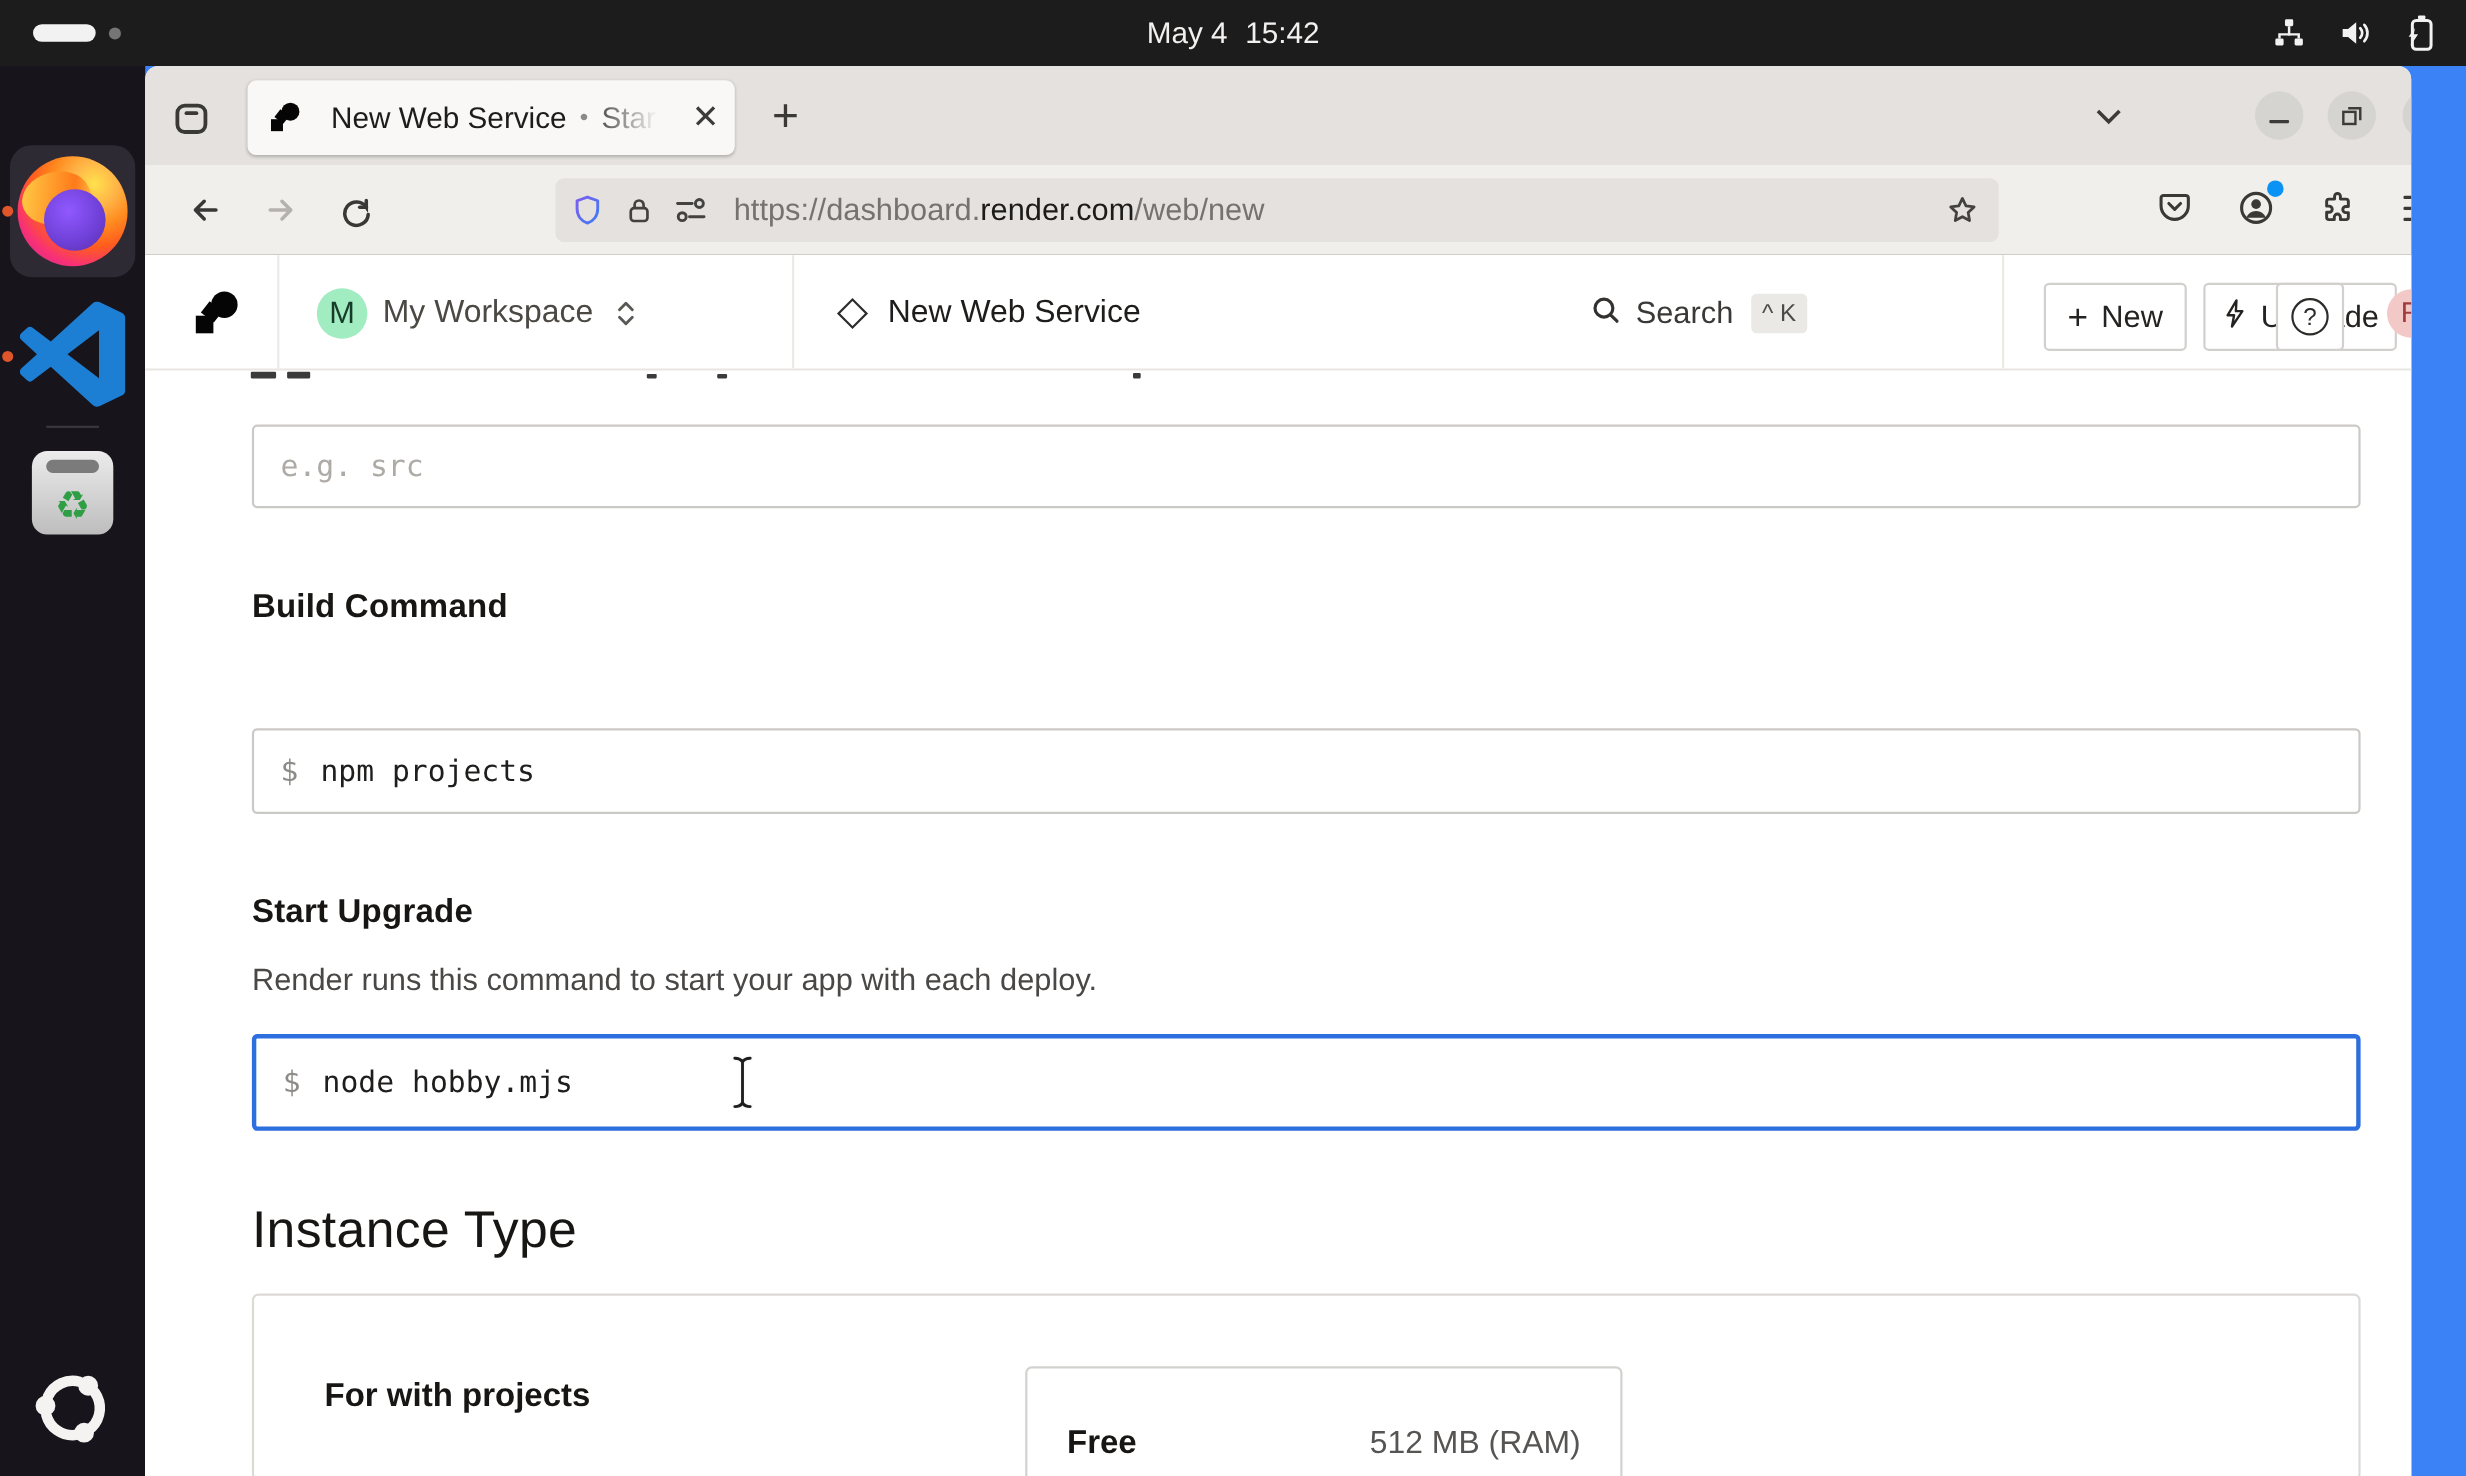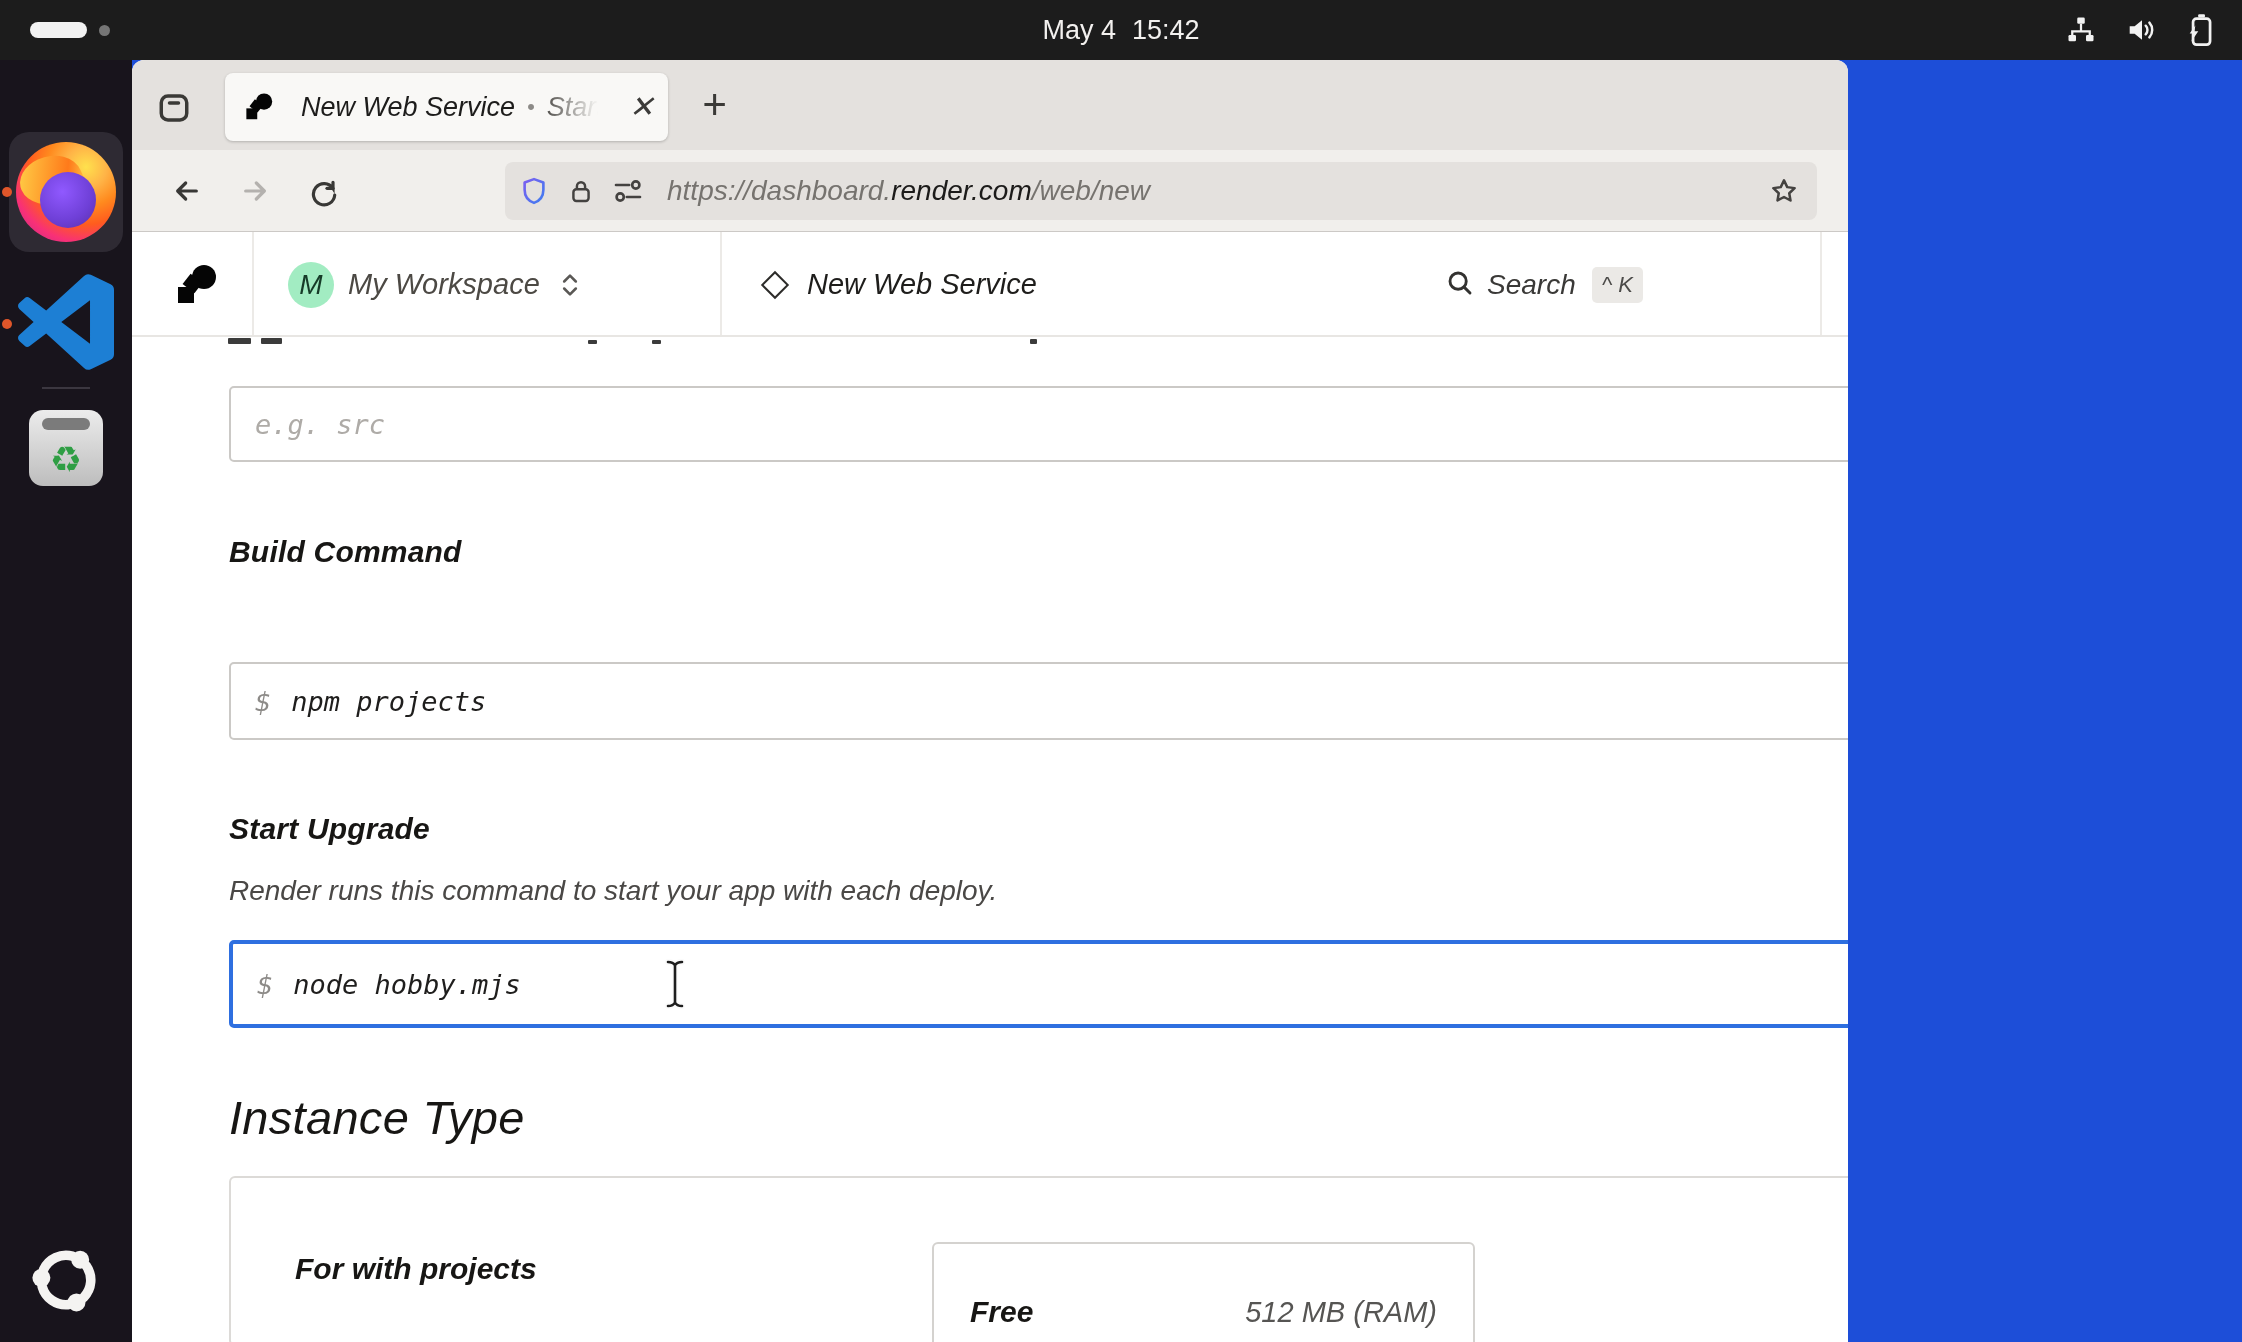--- a/index.html
+++ b/index.html
@@ -1,18 +1,18 @@
 <!DOCTYPE html>
 <html><head>
 <meta charset="utf-8">
 <style>
   html,body{margin:0;padding:0;background:#101010;}
   *{box-sizing:border-box;}
   .screen{position:relative;width:2242px;height:1342px;overflow:hidden;
-          font-family:"Liberation Sans",sans-serif;background:#1d4ed8;}
+          font-family:"Liberation Sans",sans-serif;background:#3b82f6;}
 
   
   .topbar{position:absolute;left:0;top:0;width:2242px;height:60px;background:#1c1c1c;}
   .activities-pill{position:absolute;left:30px;top:22px;width:57px;height:16px;border-radius:9px;background:#f2f2f2;}
   .workspace-dot{position:absolute;left:99px;top:25px;width:11px;height:11px;border-radius:50%;background:#757575;}
   .clock{position:absolute;left:0;right:0;top:0;height:60px;display:flex;align-items:center;justify-content:center;
          color:#f3f1ef;font-size:27px;gap:16px;}
   .tray{position:absolute;right:28px;top:0;height:60px;display:flex;align-items:center;gap:30px;}
   .tray svg{display:block;}
 
@@ -32,21 +32,21 @@
   .code-wrap{top:214px;height:100px;}
   .dock-divider{position:absolute;left:42px;top:327px;width:48px;height:2px;background:#3b3740;}
   .trash-wrap{top:348px;height:80px;}
   .trash{position:relative;width:74px;height:76px;border-radius:14px;
     background:linear-gradient(#ececec,#bdbdbd);display:flex;align-items:flex-end;justify-content:center;}
   .trash .lid{position:absolute;left:13px;top:8px;width:48px;height:12px;border-radius:6px;background:#7b7b7b;}
   .trash .recycle{font-size:36px;color:#2f9e44;line-height:1;margin-bottom:8px;}
   .ubuntu-wrap{top:1172px;height:100px;}
 
   
-  .window{position:absolute;left:132px;top:60px;width:1716px;height:1282px;border-radius:12px 12px 0 0;overflow:hidden;background:#fff;font-style:italic;}
+  .window{position:absolute;left:132px;top:60px;width:2060px;height:1282px;border-radius:12px 12px 0 0;overflow:hidden;background:#fff;}
   .tabbar{position:absolute;left:0;top:0;width:2110px;height:90px;background:#e4e1de;}
   .ffview-btn{position:absolute;left:20px;top:26px;width:44px;height:44px;display:flex;align-items:center;justify-content:center;border-radius:6px;}
   .tab{position:absolute;left:93px;top:13px;width:443px;height:68px;background:#f9f8f6;border-radius:8px;
        box-shadow:0 1px 3px rgba(0,0,0,.22);display:flex;align-items:center;padding:0 14px 0 20px;}
   .tab-title{margin-left:16px;font-size:27px;color:#1d1c1b;white-space:nowrap;overflow:hidden;flex:1;display:flex;align-items:center;gap:12px;}
   .tab-sep{color:#8c8a87;font-size:22px;}
   .tab-overflow-text{background:linear-gradient(90deg,#55534f 0%,rgba(85,83,79,0) 90%);
        -webkit-background-clip:text;background-clip:text;color:transparent;}
   .tab-close{font-size:30px;color:#3c3b39;line-height:1;margin-left:4px;}
   .newtab{position:absolute;left:558px;top:21px;width:48px;height:48px;display:flex;align-items:center;justify-content:center;

